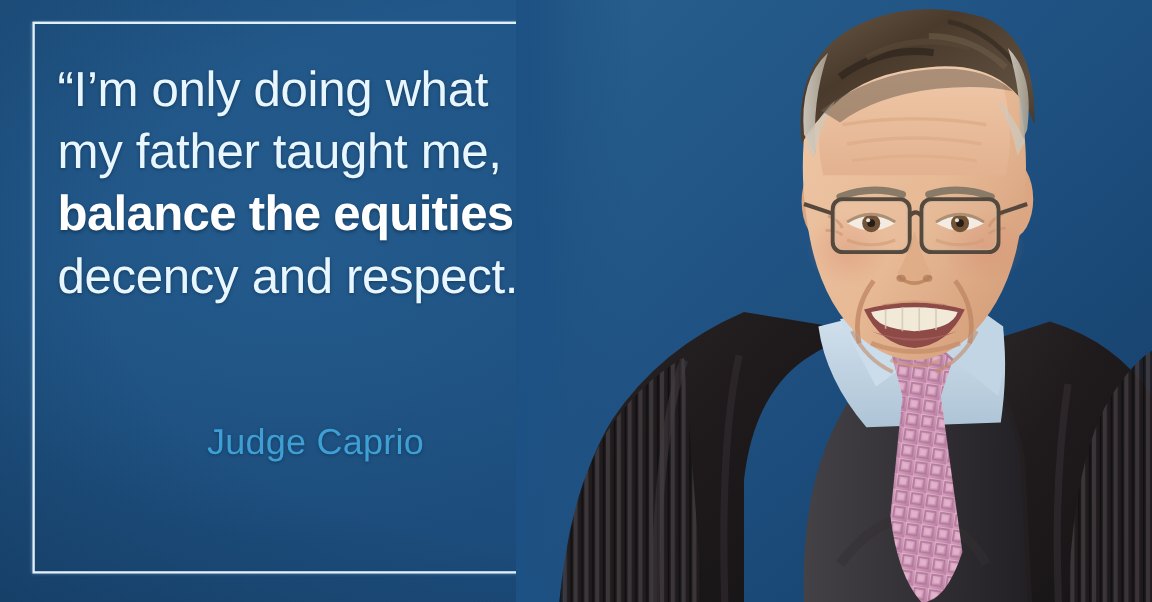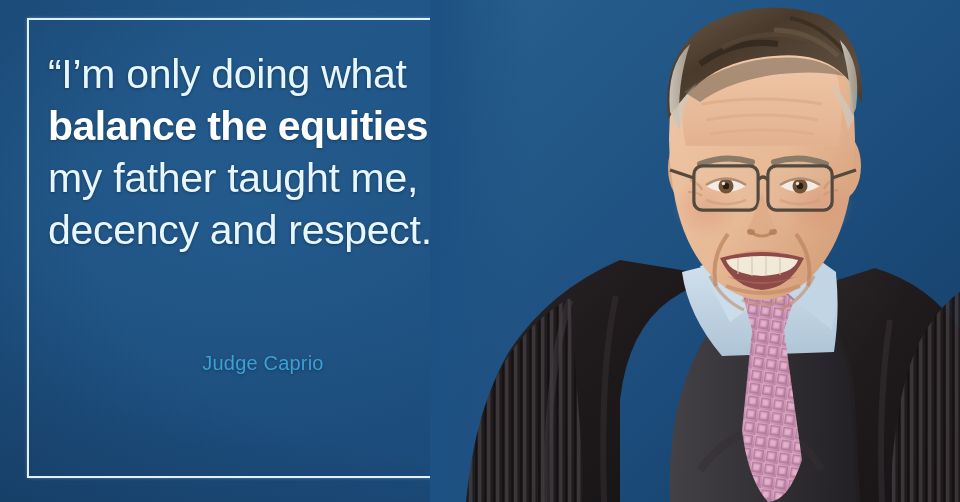--- a/index.html
+++ b/index.html
@@ -54,21 +54,21 @@
   .qline.bold{
     font-weight:700;
     color:#ffffff;
     letter-spacing:-.6px;
   }
 
   .attribution{
     position:absolute;
     left:48px;top:352px;width:430px;
     text-align:center;
-    font-size:20px;
+    font-size:30px;
     font-weight:300;
     letter-spacing:.2px;
     color:#3d9fd4;
     text-shadow:0 1px 3px rgba(5,25,45,.40);
     z-index:6;
   }
 
   
   .portrait{
     position:absolute;
@@ -83,22 +83,22 @@
 <div id="card">
 
   <div class="bg-base"></div>
   <div class="bg-glow"></div>
   <div class="bg-vignette"></div>
 
   <div class="frame"></div>
 
   <div class="quote">
     <div class="qline">“I’m only doing what</div>
+    <div class="qline">my father taught me,</div>
     <div class="qline bold">balance the equities</div>
-    <div class="qline">my father taught me,</div>
     <div class="qline">decency and respect.”</div>
   </div>
 
   <div class="attribution">Judge Caprio</div>
 
   <div class="portrait">
     <svg viewBox="0 0 590 502" preserveAspectRatio="xMidYMin slice" aria-hidden="true">
       <defs>
         <linearGradient id="skinG" x1="0" y1="0" x2="1" y2="1">
           <stop offset="0%" stop-color="#f0c9a9"></stop>

